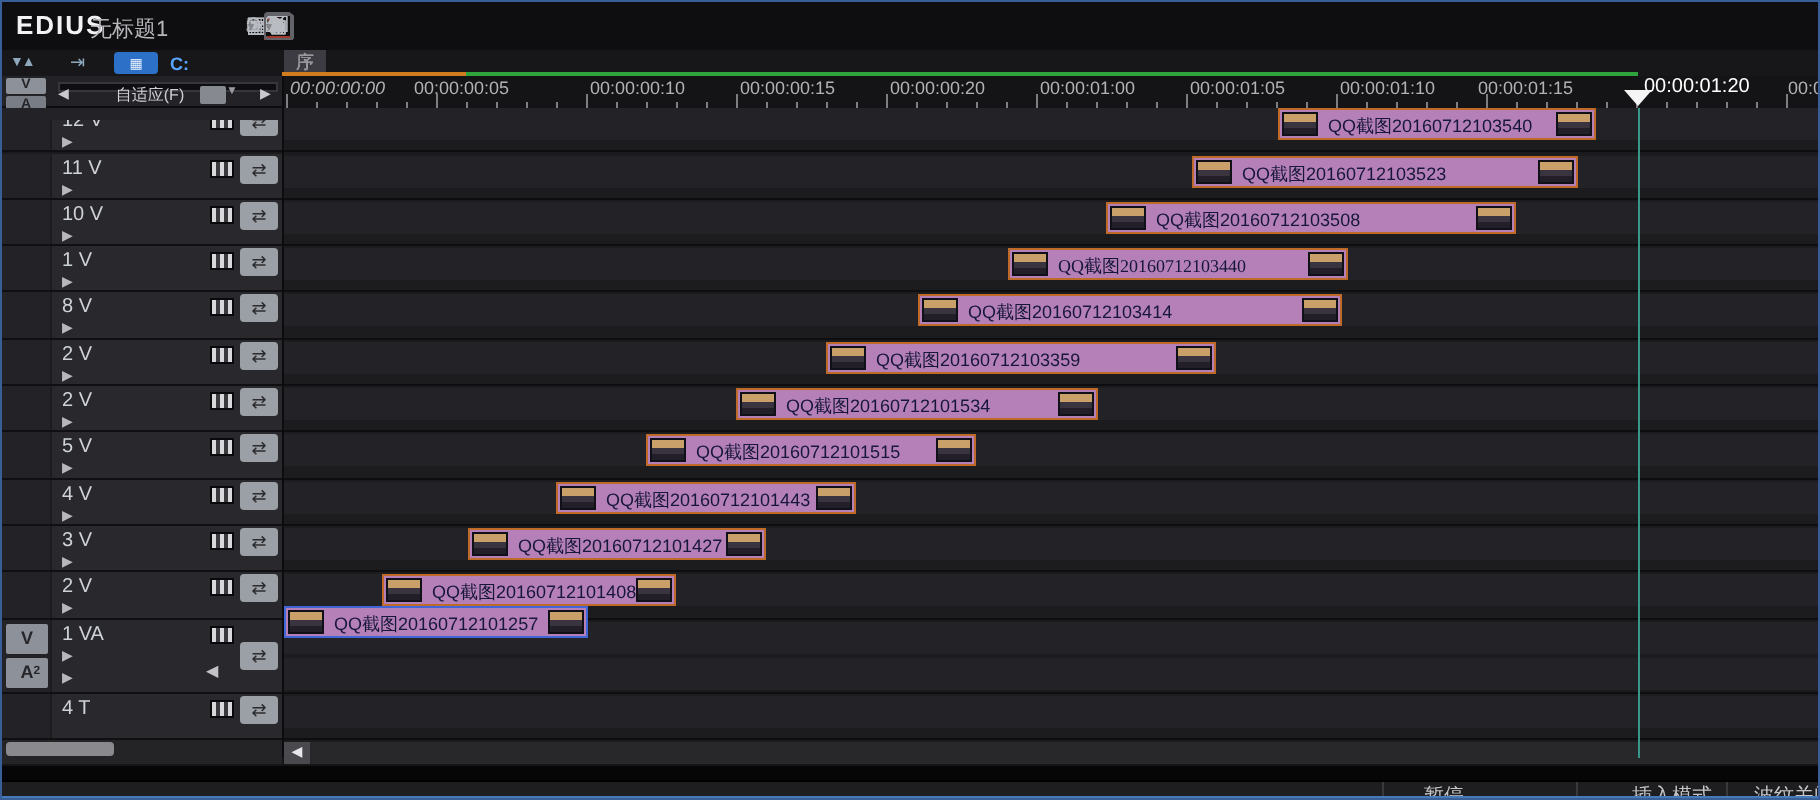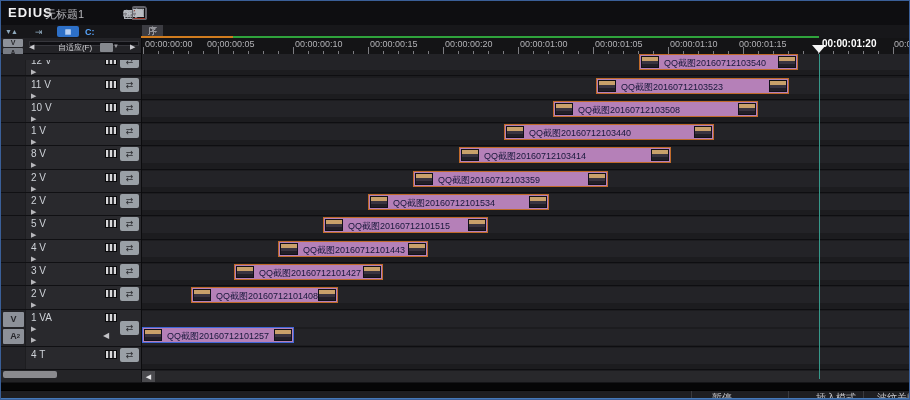--- a/index.html
+++ b/index.html
@@ -36,21 +36,21 @@
   .tab.active{background:#3c3c42;color:#e8e8ec;}
 
   
   #stat-orange{left:140px;top:35px;height:2px;background:#d07c1f;z-index:3;}
   #stat-green{top:35px;height:2px;background:#2fa33c;z-index:3;}
 
   
   #ruler{left:140px;top:37px;width:768px;height:16px;background:#141416;overflow:hidden;}
   .rlab{top:1px;font-size:9px;color:#b2b2b6;white-space:nowrap;}
   .rtick{background:#7d7d82;width:1px;}
-  #tc-current{top:37px;font-size:10px;font-weight:bold;color:#ffffff;white-space:nowrap;z-index:4;}
+  #tc-current{top:37px;font-size:10px;font-weight:normal;color:#ffffff;white-space:nowrap;z-index:4;}
   #tc-cut{top:38px;font-size:9px;color:#b2b2b6;white-space:nowrap;z-index:4;}
   #ph-tri{top:44px;width:0;height:0;border-left:7px solid transparent;border-right:7px solid transparent;border-top:8px solid #f5f5f5;z-index:6;}
 
   
   #vac{left:0;top:37px;width:140px;height:16px;background:#232327;z-index:5;border-bottom:1px solid #0d0d10;}
   .badge{left:2px;width:20px;background:#8d9199;color:#26262a;font-weight:bold;text-align:center;border-radius:1px;}
   #vac-v{top:1px;height:8px;font-size:7px;line-height:8px;}
   #vac-a{top:10px;height:9px;font-size:7px;line-height:9px;background:#797d85;}
   #vac-slider{left:28px;top:3px;width:110px;height:5px;background:#0f0f13;border:1px solid #36363c;}
   #vac-thumb{left:70px;top:1px;width:13px;height:9px;background:#86898f;border-radius:1px;cursor:pointer;}
@@ -250,21 +250,21 @@
       <div class="rtick" style="left: 617px; top: 13px; height: 3px;"></div>
       <div class="rtick" style="left: 632px; top: 13px; height: 3px;"></div>
       <div class="rtick" style="left: 647px; top: 13px; height: 3px;"></div>
       <div class="rtick" style="left: 662px; top: 13px; height: 3px;"></div>
       <div class="rtick" style="left: 677px; top: 9px; height: 7px;"></div>
       <div class="rtick" style="left: 692px; top: 13px; height: 3px;"></div>
       <div class="rtick" style="left: 707px; top: 13px; height: 3px;"></div>
       <div class="rtick" style="left: 722px; top: 13px; height: 3px;"></div>
       <div class="rtick" style="left: 737px; top: 13px; height: 3px;"></div>
       <div class="rtick" style="left: 752px; top: 9px; height: 7px;"></div>
-      <span class="rlab" style="left: 4px;">00:00:00:00</span>
+      <span class="rlab" style="left: 4px; font-style: italic;">00:00:00:00</span>
       <span class="rlab" style="left: 66px;">00:00:00:05</span>
       <span class="rlab" style="left: 154px;">00:00:00:10</span>
       <span class="rlab" style="left: 229px;">00:00:00:15</span>
       <span class="rlab" style="left: 304px;">00:00:00:20</span>
       <span class="rlab" style="left: 379px;">00:00:01:00</span>
       <span class="rlab" style="left: 454px;">00:00:01:05</span>
       <span class="rlab" style="left: 529px;">00:00:01:10</span>
       <span class="rlab" style="left: 598px;">00:00:01:15</span>
     </div>
   <span id="tc-current" style="left: 821px;">00:00:01:20</span>
@@ -440,21 +440,21 @@
         <div class="clip" style="left: 595px; top: 24px; width: 193px; background: rgb(181, 128, 184);">
           <div class="cthumb l"></div>
           <div class="cthumb r"></div>
           <span class="clabel">QQ截图20160712103523</span>
         </div>
         <div class="clip" style="left: 552px; top: 47px; width: 205px; background: rgb(181, 128, 184);">
           <div class="cthumb l"></div>
           <div class="cthumb r"></div>
           <span class="clabel">QQ截图20160712103508</span>
         </div>
-        <div class="clip" style="left: 503px; top: 70px; width: 210px; background: rgb(181, 128, 184);">
+        <div class="clip" style="left: 503px; top: 70px; width: 170px; background: rgb(181, 128, 184); font-family: Liberation Serif, serif;">
           <div class="cthumb l"></div>
           <div class="cthumb r"></div>
           <span class="clabel">QQ截图20160712103440</span>
         </div>
         <div class="clip" style="left: 458px; top: 93px; width: 212px; background: rgb(181, 128, 184);">
           <div class="cthumb l"></div>
           <div class="cthumb r"></div>
           <span class="clabel">QQ截图20160712103414</span>
         </div>
         <div class="clip" style="left: 412px; top: 117px; width: 195px; background: rgb(181, 128, 184);">
@@ -480,21 +480,21 @@
         <div class="clip" style="left: 233px; top: 210px; width: 149px; background: rgb(181, 128, 184);">
           <div class="cthumb l"></div>
           <div class="cthumb r"></div>
           <span class="clabel">QQ截图20160712101427</span>
         </div>
         <div class="clip" style="left: 190px; top: 233px; width: 147px; background: rgb(181, 128, 184);">
           <div class="cthumb l"></div>
           <div class="cthumb r"></div>
           <span class="clabel">QQ截图20160712101408</span>
         </div>
-        <div class="clip sel" style="left: 141px; top: 273px; width: 152px; background: rgb(181, 128, 184);">
+        <div class="clip sel" style="left: 141px; top: 249px; width: 152px; background: rgb(181, 128, 184);">
           <div class="cthumb l"></div>
           <div class="cthumb r"></div>
           <span class="clabel">QQ截图20160712101257</span>
         </div>
       </div>
     <div id="ph-line" style="left: 818px; background: rgb(55, 152, 138);"></div>
   </div>
   <div id="hdr-divider"></div>
 
   <div id="hs-left">

